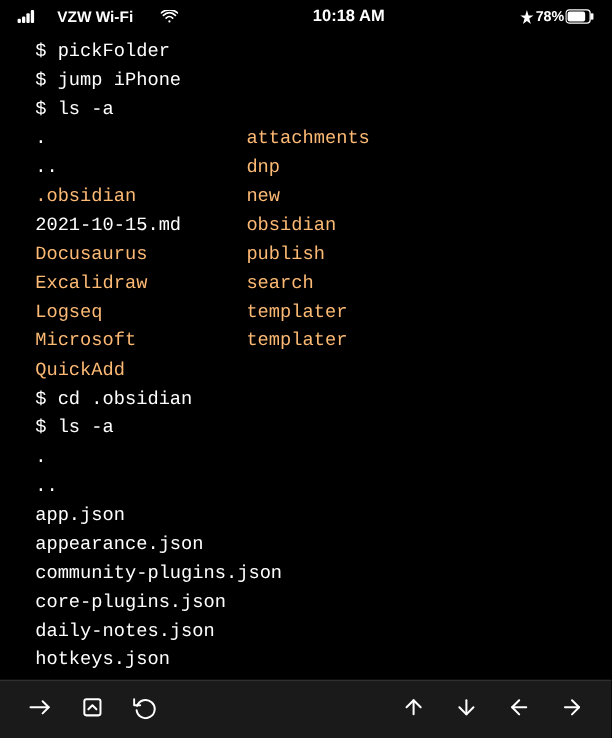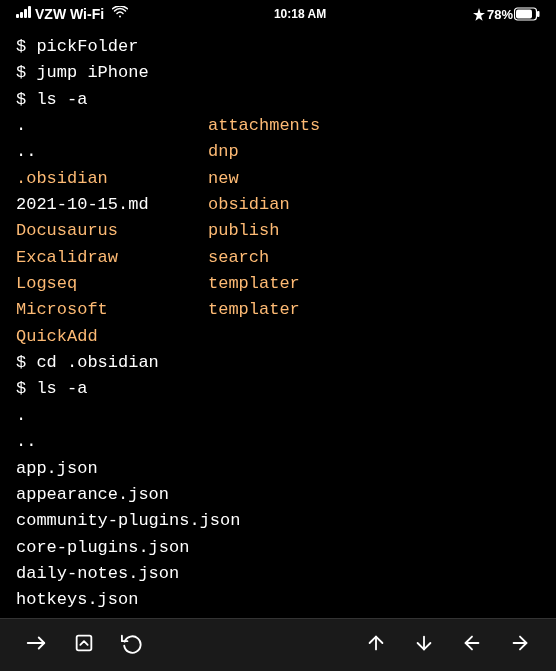--- a/index.html
+++ b/index.html
@@ -26,39 +26,40 @@
       padding: 6px 16px 4px 16px;
       font-size: 14px;
       font-weight: 600;
       color: #ffffff;
       font-family: -apple-system, BlinkMacSystemFont, sans-serif;
       flex-shrink: 0;
     }
 
     .status-left {
       display: flex;
-      gap: 4px;
+      align-items: center;
+      gap: 21px;
     }
 
     .status-center {
-      font-size: 12px;
+      font-size: 15px;
       font-weight: 600;
       text-align: right;
     }
 
     .status-right {
       display: flex;
       align-items: center;
       gap: 1px;
       font-size: 13px;
     }
 
     .terminal-content {
       flex: 1;
-      padding: 8px 16px 4px 16px;
+      padding: 8px 16px 4px 32px;
       font-size: 17px;
       line-height: 1.55;
       overflow: hidden;
     }
 
     .line {
       display: flex;
       flex-wrap: nowrap;
     }
 

